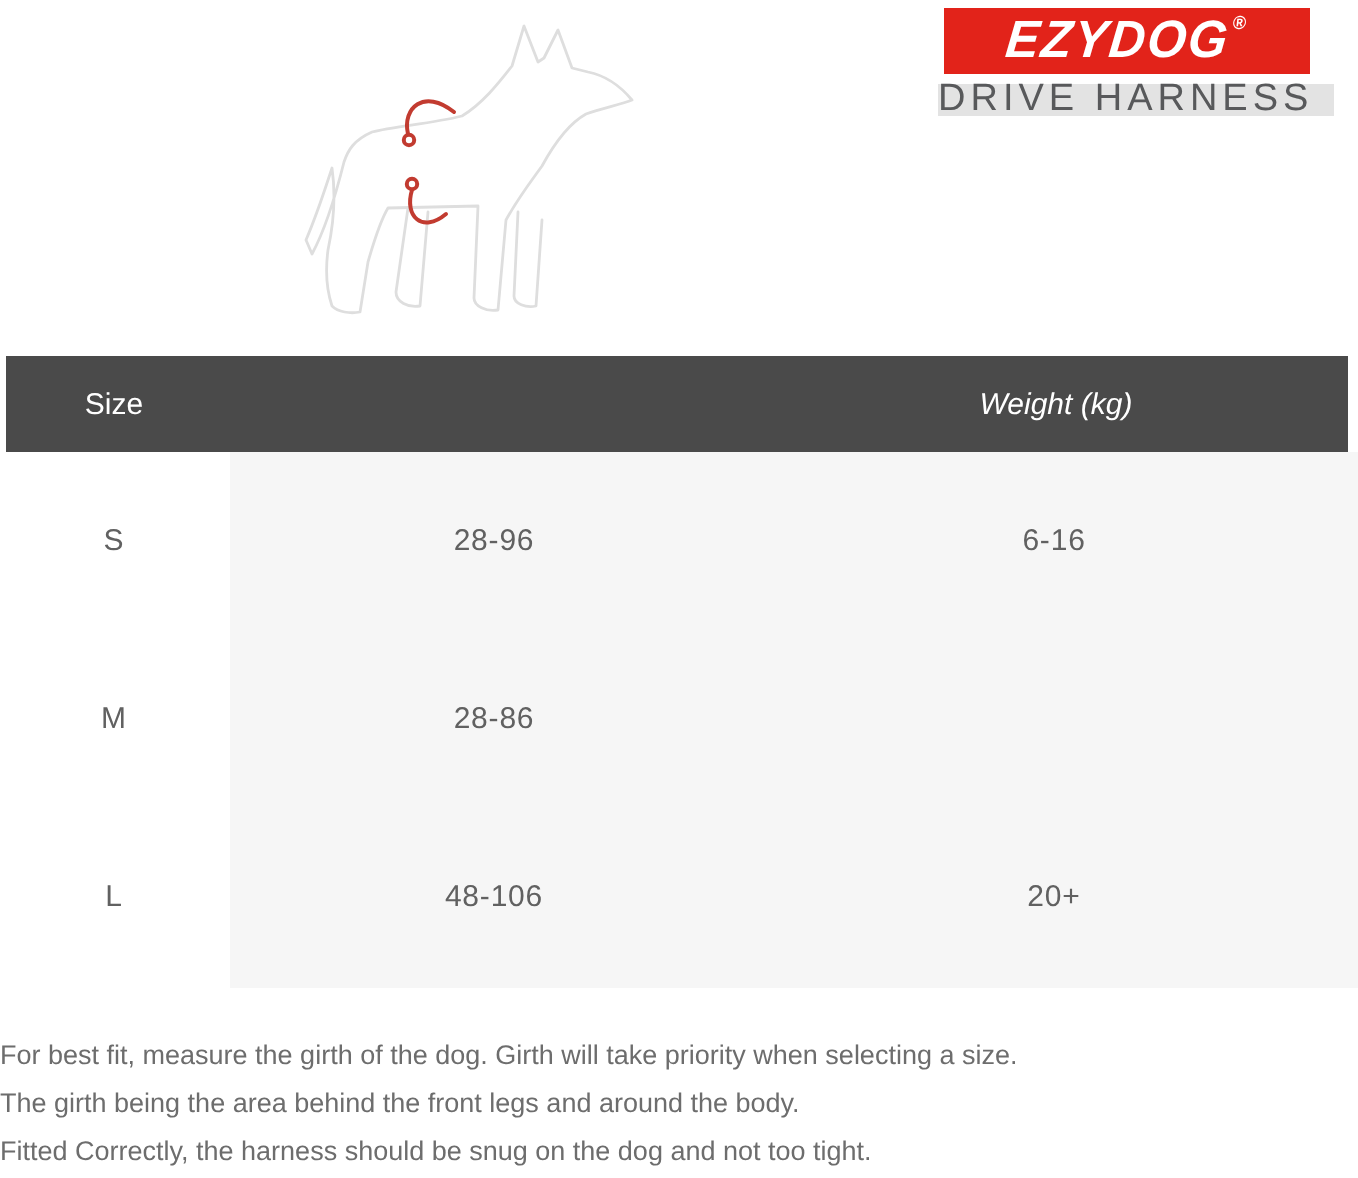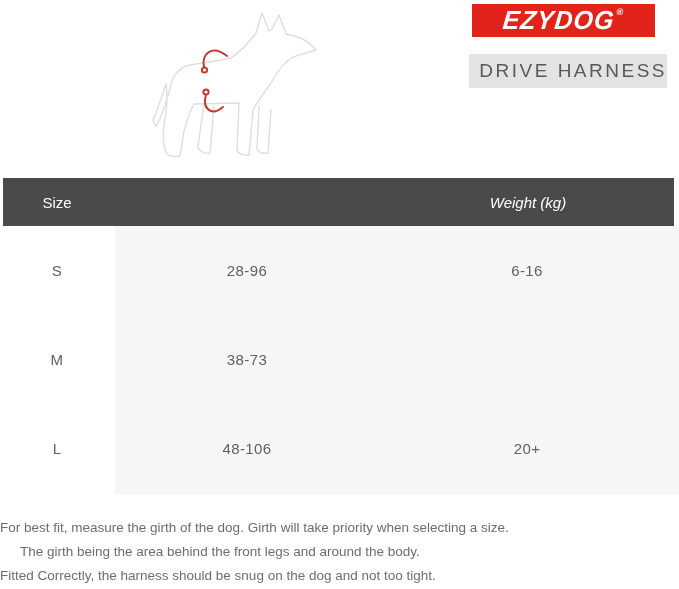--- a/index.html
+++ b/index.html
@@ -39,23 +39,23 @@
     white-space:nowrap;
     line-height:1;
   }
   .logo-text sup{
     font-size:9px;
     font-style:normal;
     vertical-align:top;
     margin-left:1px;
   }
   .product-box{
-    left:469px; top:42px; width:198px; height:34px;
+    left:469px; top:42px; width:198px; height:16px;
     background:var(--logo-panel-gray);
-    display:flex; align-items:center; justify-content:flex-end;margin-top:12px;
+    display:flex; align-items:center; justify-content:flex-start;
   }
   .product-name{
     color:var(--product-text);
     font-size:19px;
     letter-spacing:2.5px;
     white-space:nowrap;
   }
 
   
   .dog-svg{ left:120px; top:0; width:240px; height:175px; }
@@ -93,21 +93,21 @@
   .td-weight{ left:427px; width:200px; }
 
   
   .footnote{
     left:0; width:675px; height:16px;
     color:var(--footnote-text);
     font-size:13.5px;
     line-height:16px;
     white-space:nowrap;
   }
-  .fn-1{ top:520px; } .fn-2{ top:544px;padding-left:20px; } .fn-3{ top:568px; }
+  .fn-1{ top:520px; } .fn-2{ top:544px; } .fn-3{ top:568px; }
 </style>
 </head>
 <body>
 
 <svg class="abs dog-svg" viewBox="0 0 240 175" xmlns="http://www.w3.org/2000/svg">
   <g fill="none" stroke="var(--dog-outline)" stroke-width="1.4" stroke-linecap="round" stroke-linejoin="round">
     <path d="M 196 50
              C 191 44 184 38 174 36
              L 166 34 L 159 15 L 152 29
              L 149 31 L 142 13 L 136 33
@@ -155,21 +155,21 @@
 
 <div class="abs table-body-bg"></div>
 
 <div class="abs row row-1">
   <div class="td td-size">S</div>
   <div class="td td-girth">28-96</div>
   <div class="td td-weight">6-16</div>
 </div>
 <div class="abs row row-2">
   <div class="td td-size">M</div>
-  <div class="td td-girth">38-73</div>
+  <div class="td td-girth">28-86</div>
 </div>
 <div class="abs row row-3">
   <div class="td td-size">L</div>
   <div class="td td-girth">48-106</div>
   <div class="td td-weight">20+</div>
 </div>
 
 <div class="abs footnote fn-1">For best fit, measure the girth of the dog. Girth will take priority when selecting a size.</div>
 <div class="abs footnote fn-2">The girth being the area behind the front legs and around the body.</div>
 <div class="abs footnote fn-3">Fitted Correctly, the harness should be snug on the dog and not too tight.</div>

